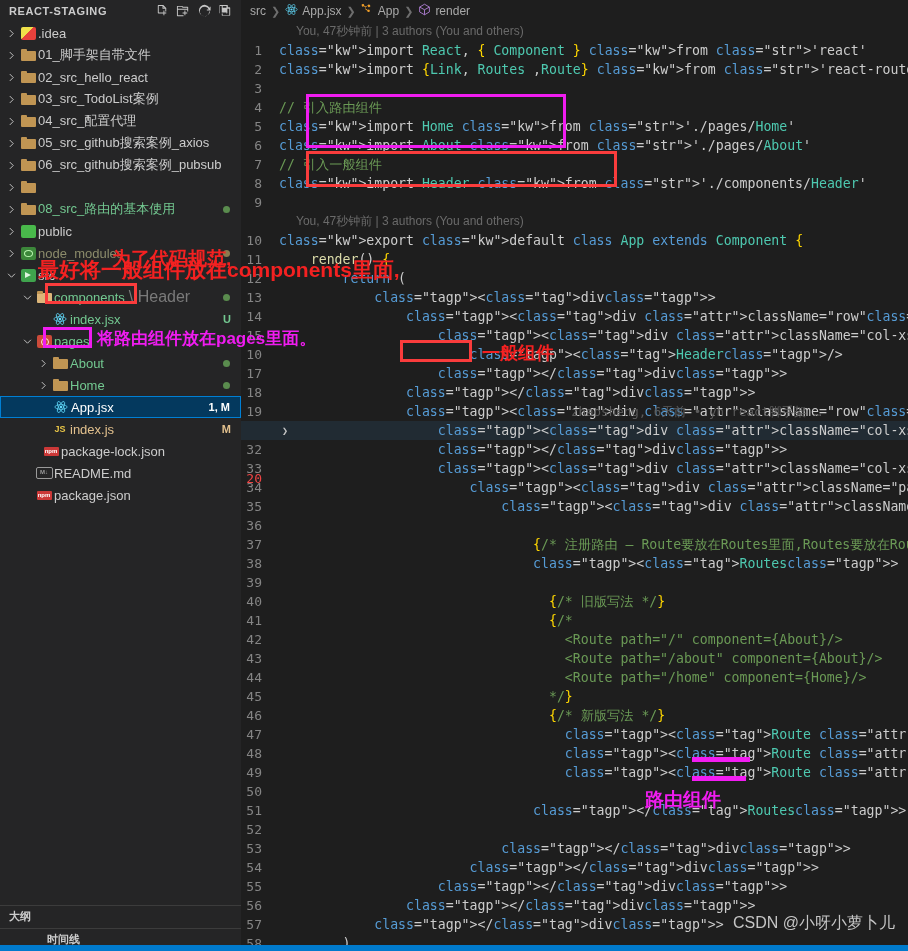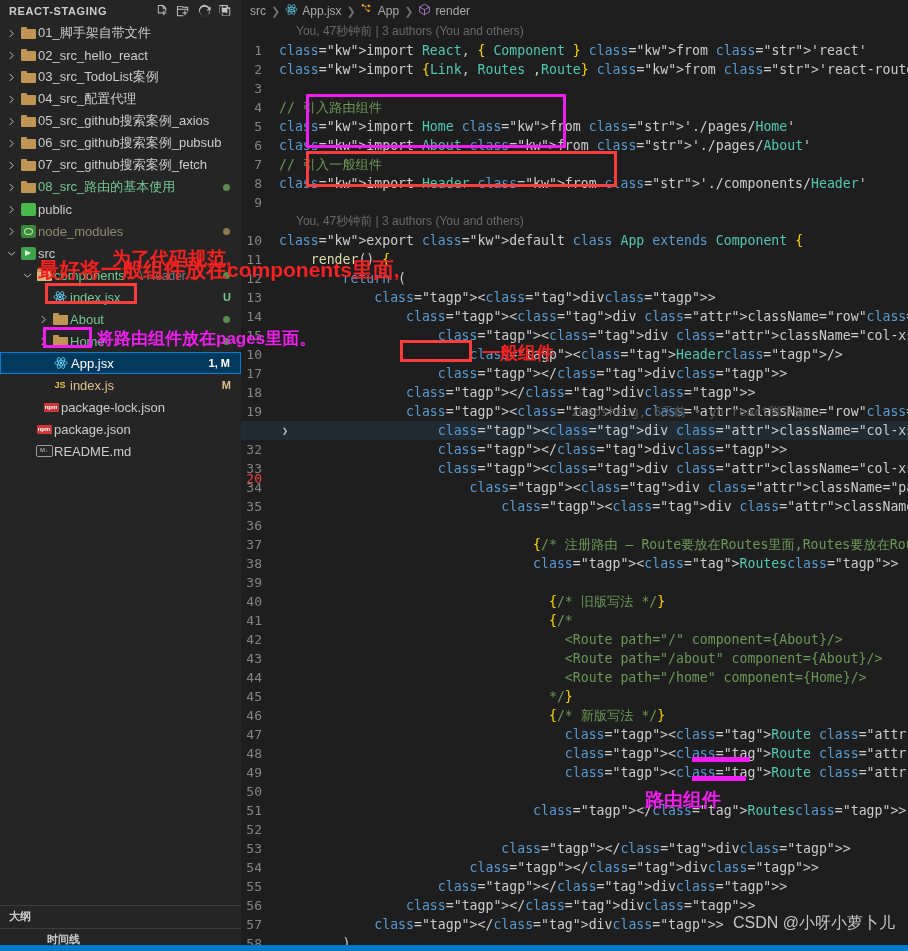--- a/index.html
+++ b/index.html
@@ -33,21 +33,21 @@
   .row{
     height:22px;display:flex;align-items:center;position:relative;
     white-space:nowrap;font-size:13px;cursor:pointer;
     box-sizing:border-box;
   }
   .row.selected{background:#04395e;border:1px solid #007fd4;box-sizing:border-box;}
   .twisty{width:13px;height:22px;display:flex;align-items:center;justify-content:center;flex:0 0 13px;}
   .twisty svg{display:block;}
   .ficon{width:20px;height:22px;display:flex;align-items:center;justify-content:center;flex:0 0 20px;}
   .flabel{flex:1;overflow:hidden;text-overflow:ellipsis;}
-  .fdesc{color:#7a7a7a;font-size:12px;margin-left:15px;}
+  .fdesc{color:#7a7a7a;font-size:16px;margin-left:4px;}
   .badge{
     font-size:11px;font-weight:bold;margin-left:auto;padding-right:10px;
   }
   .dot{width:7px;height:7px;border-radius:50%;margin-left:auto;margin-right:11px;}
 
   
   .folder{width:15px;height:12px;position:relative;}
   .folder i{
     position:absolute;left:0;top:2px;width:15px;height:10px;
     background:#c09553;border-radius:1px;display:block;
@@ -169,20 +169,31 @@
     </div>
 
     <div class="tree" id="tree">
         <div class="row" style="padding-left: 5px;">
           <span class="twisty">
             <svg width="11" height="11" viewBox="0 0 16 16">
               <path d="M5.5 3 10.5 8 5.5 13" fill="none" stroke="#c5c5c5" stroke-width="1.4"></path>
             </svg>
           </span>
           <span class="ficon">
+            <span style="display:inline-block;width:15px;height:13px;background:linear-gradient(135deg,#f0e14a 0 45%,#e8413c 45% 100%);border-radius:2px;"></span>
+          </span>
+          <span class="flabel" style="color: rgb(204, 204, 204);">.idea</span>
+        </div>
+        <div class="row" style="padding-left: 5px;">
+          <span class="twisty">
+            <svg width="11" height="11" viewBox="0 0 16 16">
+              <path d="M5.5 3 10.5 8 5.5 13" fill="none" stroke="#c5c5c5" stroke-width="1.4"></path>
+            </svg>
+          </span>
+          <span class="ficon">
             <span class="folder">
               <i></i>
             </span>
           </span>
           <span class="flabel" style="color: rgb(204, 204, 204);">01_脚手架自带文件</span>
         </div>
         <div class="row" style="padding-left: 5px;">
           <span class="twisty">
             <svg width="11" height="11" viewBox="0 0 16 16">
               <path d="M5.5 3 10.5 8 5.5 13" fill="none" stroke="#c5c5c5" stroke-width="1.4"></path>
@@ -251,21 +262,20 @@
           <span class="twisty">
             <svg width="11" height="11" viewBox="0 0 16 16">
               <path d="M5.5 3 10.5 8 5.5 13" fill="none" stroke="#c5c5c5" stroke-width="1.4"></path>
             </svg>
           </span>
           <span class="ficon">
             <span class="folder">
               <i></i>
             </span>
           </span>
-          <span class="flabel" style="color: rgb(204, 204, 204);">07_src_github搜索案例_fetch</span>
         </div>
         <div class="row" style="padding-left: 5px;">
           <span class="twisty">
             <svg width="11" height="11" viewBox="0 0 16 16">
               <path d="M5.5 3 10.5 8 5.5 13" fill="none" stroke="#c5c5c5" stroke-width="1.4"></path>
             </svg>
           </span>
           <span class="ficon">
             <span class="folder">
               <i></i>
@@ -334,20 +344,33 @@
                 <ellipse cx="12" cy="12" rx="10.5" ry="4"></ellipse>
                 <ellipse cx="12" cy="12" rx="10.5" ry="4" transform="rotate(60 12 12)"></ellipse>
                 <ellipse cx="12" cy="12" rx="10.5" ry="4" transform="rotate(120 12 12)"></ellipse>
               </g>
               <circle cx="12" cy="12" r="2.1" fill="#61dafb"></circle>
             </svg>
           </span>
           <span class="flabel" style="color: rgb(115, 201, 145);">index.jsx</span>
           <span class="badge" style="color: rgb(115, 201, 145);">U</span>
         </div>
+        <div class="row" style="padding-left: 21px;">
+          <span class="twisty">
+            <svg width="11" height="11" viewBox="0 0 16 16">
+              <path d="M3 5.5 8 10.5 13 5.5" fill="none" stroke="#c5c5c5" stroke-width="1.4"></path>
+            </svg>
+          </span>
+          <span class="ficon">
+            <span style="display:inline-block;width:15px;height:13px;background:#cc4b3a;border-radius:2px;position:relative;">
+              <span style="position:absolute;left:4.5px;top:3px;width:6px;height:6px;border:1.4px solid #ffe2dc;border-radius:50%;"></span>
+            </span>
+          </span>
+          <span class="flabel" style="color: rgb(115, 201, 145);">pages</span>
+        </div>
         <div class="row" style="padding-left: 37px;">
           <span class="twisty">
             <svg width="11" height="11" viewBox="0 0 16 16">
               <path d="M5.5 3 10.5 8 5.5 13" fill="none" stroke="#c5c5c5" stroke-width="1.4"></path>
             </svg>
           </span>
           <span class="ficon">
             <span class="folder">
               <i></i>
             </span>
@@ -395,30 +418,30 @@
         <div class="row" style="padding-left: 28px;">
           <span class="twisty"></span>
           <span class="ficon">
             <span style="display:inline-block;width:15px;height:9px;background:#cb3837;border-radius:1px;color:#fff;font-size:6px;font-weight:bold;text-align:center;line-height:9px;font-family:'Liberation Sans',sans-serif;">npm</span>
           </span>
           <span class="flabel" style="color: rgb(204, 204, 204);">package-lock.json</span>
         </div>
         <div class="row" style="padding-left: 21px;">
           <span class="twisty"></span>
           <span class="ficon">
-            <span style="display:inline-block;width:15px;height:9px;background:#cb3837;border-radius:1px;color:#fff;font-size:6px;font-weight:bold;text-align:center;line-height:9px;font-family:'Liberation Sans',sans-serif;">npm</span>
-          </span>
-          <span class="flabel" style="color: rgb(204, 204, 204);">package.json</span>
+            <span style="display:inline-block;width:15px;height:10px;border:1px solid #9a9a9a;border-radius:2px;color:#9a9a9a;font-size:6px;font-weight:bold;text-align:center;line-height:9px;font-family:'Liberation Sans',sans-serif;">M↓</span>
+          </span>
+          <span class="flabel" style="color: rgb(204, 204, 204);">README.md</span>
         </div>
         <div class="row" style="padding-left: 21px;">
           <span class="twisty"></span>
           <span class="ficon">
-            <span style="display:inline-block;width:15px;height:10px;border:1px solid #9a9a9a;border-radius:2px;color:#9a9a9a;font-size:6px;font-weight:bold;text-align:center;line-height:9px;font-family:'Liberation Sans',sans-serif;">M↓</span>
-          </span>
-          <span class="flabel" style="color: rgb(204, 204, 204);">README.md</span>
+            <span style="display:inline-block;width:15px;height:9px;background:#cb3837;border-radius:1px;color:#fff;font-size:6px;font-weight:bold;text-align:center;line-height:9px;font-family:'Liberation Sans',sans-serif;">npm</span>
+          </span>
+          <span class="flabel" style="color: rgb(204, 204, 204);">package.json</span>
         </div>
       </div>
 
     <div class="sb-panel" id="panel-outline">
       <span>大纲</span>
     </div>
     <div class="sb-panel" id="panel-timeline">
       <span>时间线</span>
     </div>
   </div>

